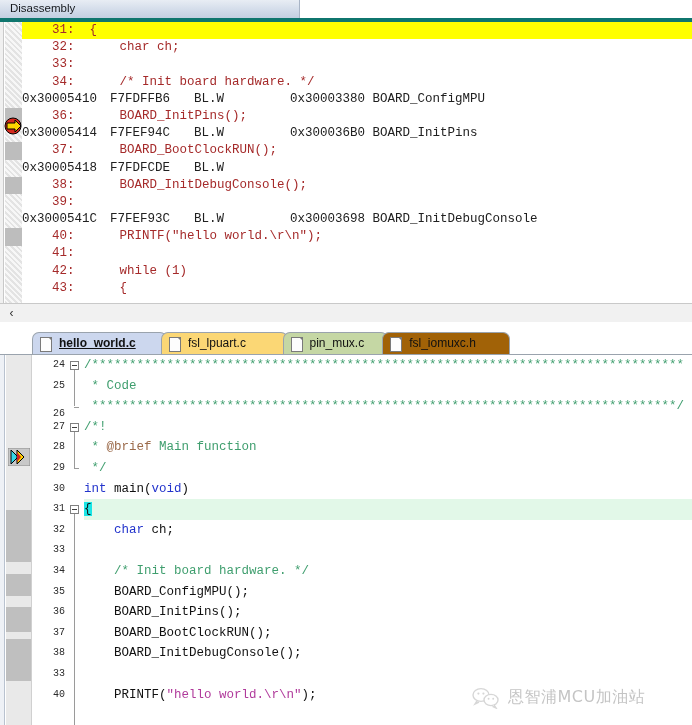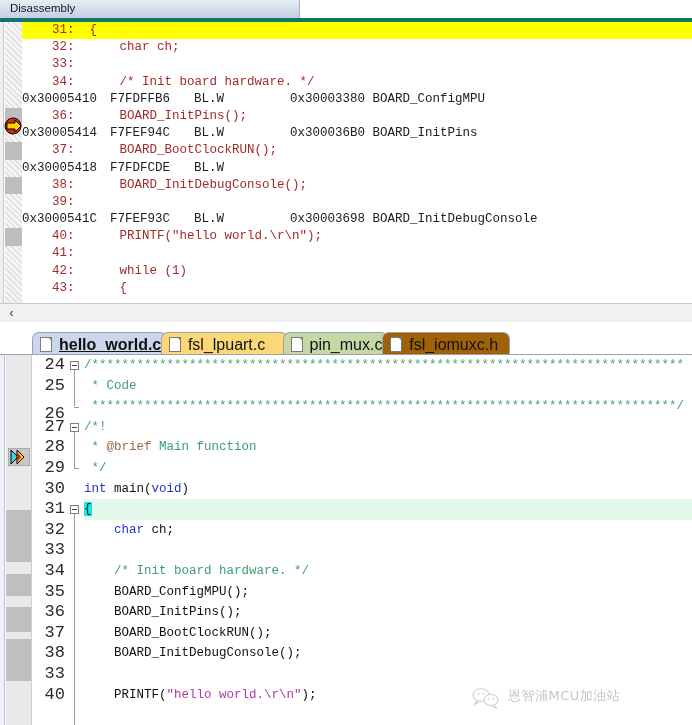--- a/index.html
+++ b/index.html
@@ -96,21 +96,21 @@
   #editor-tabstrip{
     position:absolute;left:0;top:0;width:692px;height:26px;background:#ffffff;
   }
   .ed-tab{
     position:absolute;top:4px;height:22px;
     box-sizing:border-box;
     border:1px solid #9aa3ad;
     border-bottom:none;
     border-radius:7px 7px 0 0;
     font-family:"Liberation Sans", sans-serif;
-    font-size:16px;
+    font-size:12px;
     color:#111;
     white-space:nowrap;
   }
   .ed-tab .lbl{position:absolute;left:26px;top:3px;}
   .ed-tab.active .lbl{font-weight:bold;text-decoration:underline;}
   .ed-tab .pageicon{
     position:absolute;left:7px;top:4px;width:10px;height:13px;
     background:#fdfdfd;border:1px solid #7a7a7a;
   }
   .ed-tab .pageicon:after{
@@ -130,21 +130,21 @@
   #ed-marker-col{
     position:absolute;left:6px;top:0;width:26px;height:371px;background:#e9e9e9;
     border-right:1px solid #d0d0d0;box-sizing:border-box;
   }
   .ed-change-bar{position:absolute;left:0;width:25px;background:#bfbfbf;}
   #ed-linenum-col{
     position:absolute;left:33px;top:0;width:35px;height:371px;background:#ffffff;
   }
   .ed-lnum{
     position:absolute;right:3px;height:20.6px;line-height:20.6px;
-    font-family:"Liberation Mono", monospace;font-size:17px;color:#2b2b2b;
+    font-family:"Liberation Mono", monospace;font-size:10px;color:#2b2b2b;
   }
   #ed-fold-col{
     position:absolute;left:68px;top:0;width:16px;height:371px;background:#ffffff;
   }
   .fold-box{
     position:absolute;left:2px;width:9px;height:9px;
     border:1px solid #808080;background:#ffffff;box-sizing:border-box;
   }
   .fold-box:before{
     content:"";position:absolute;left:1px;top:3px;width:5px;height:1px;background:#404040;
@@ -167,21 +167,21 @@
   .curs{background:#19e6e6;}
   #ed-marker-icon{position:absolute;left:8px;top:93px;width:22px;height:18px;z-index:5;}
 
   
   #watermark{
     position:absolute;left:470px;top:684px;width:215px;height:30px;
     opacity:0.40;
   }
   #wm-text{
     position:absolute;left:38px;top:3px;
-    font-family:"DejaVu Sans", sans-serif;font-size:13px;color:#6d6d6d;
+    font-family:"DejaVu Sans", sans-serif;font-size:16px;color:#6d6d6d;
     letter-spacing:0.5px;white-space:nowrap;
   }
   #wm-icon{position:absolute;left:0px;top:3px;width:32px;height:22px;}
 </style>
 </head>
 <body>
 
 <div id="disasm-view">
 
   <div id="disasm-tabstrip">

